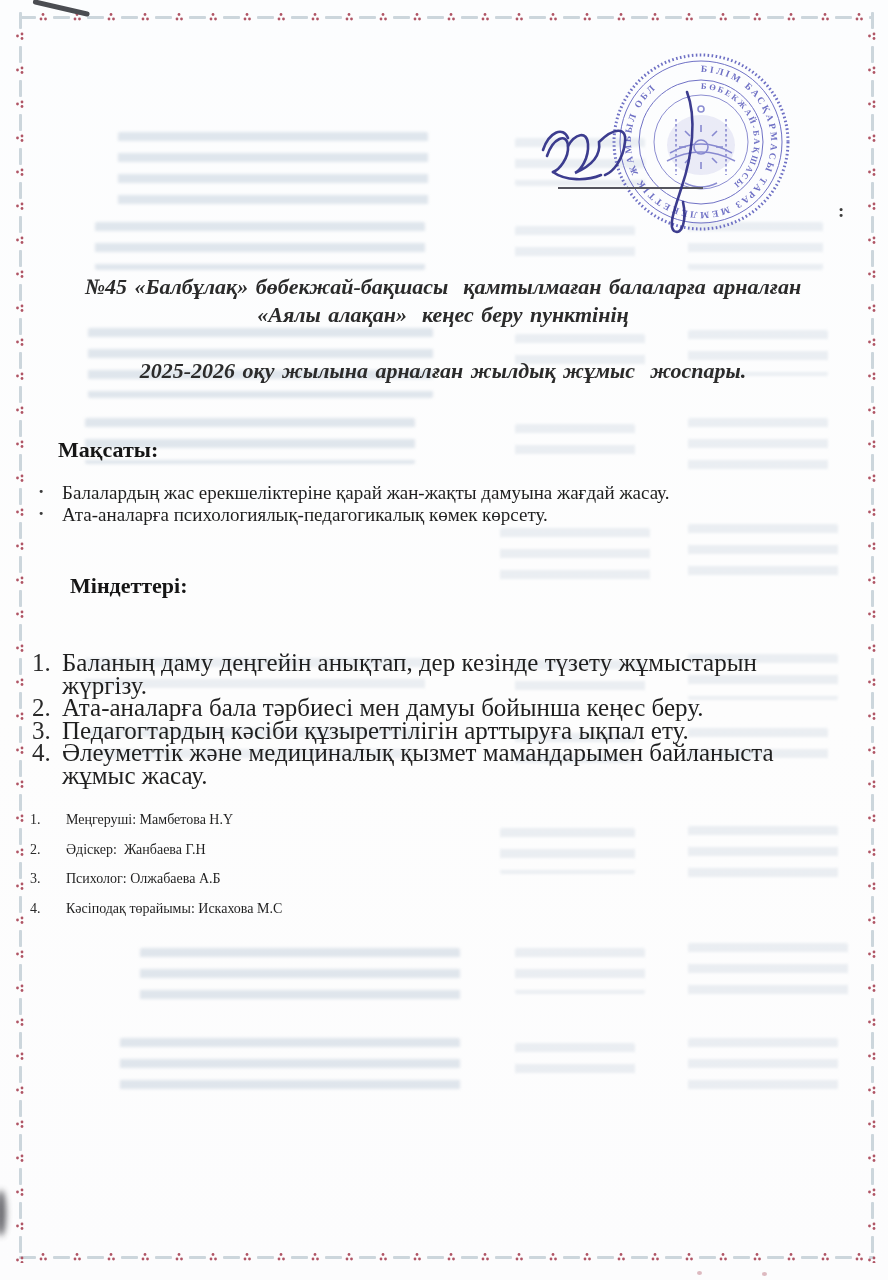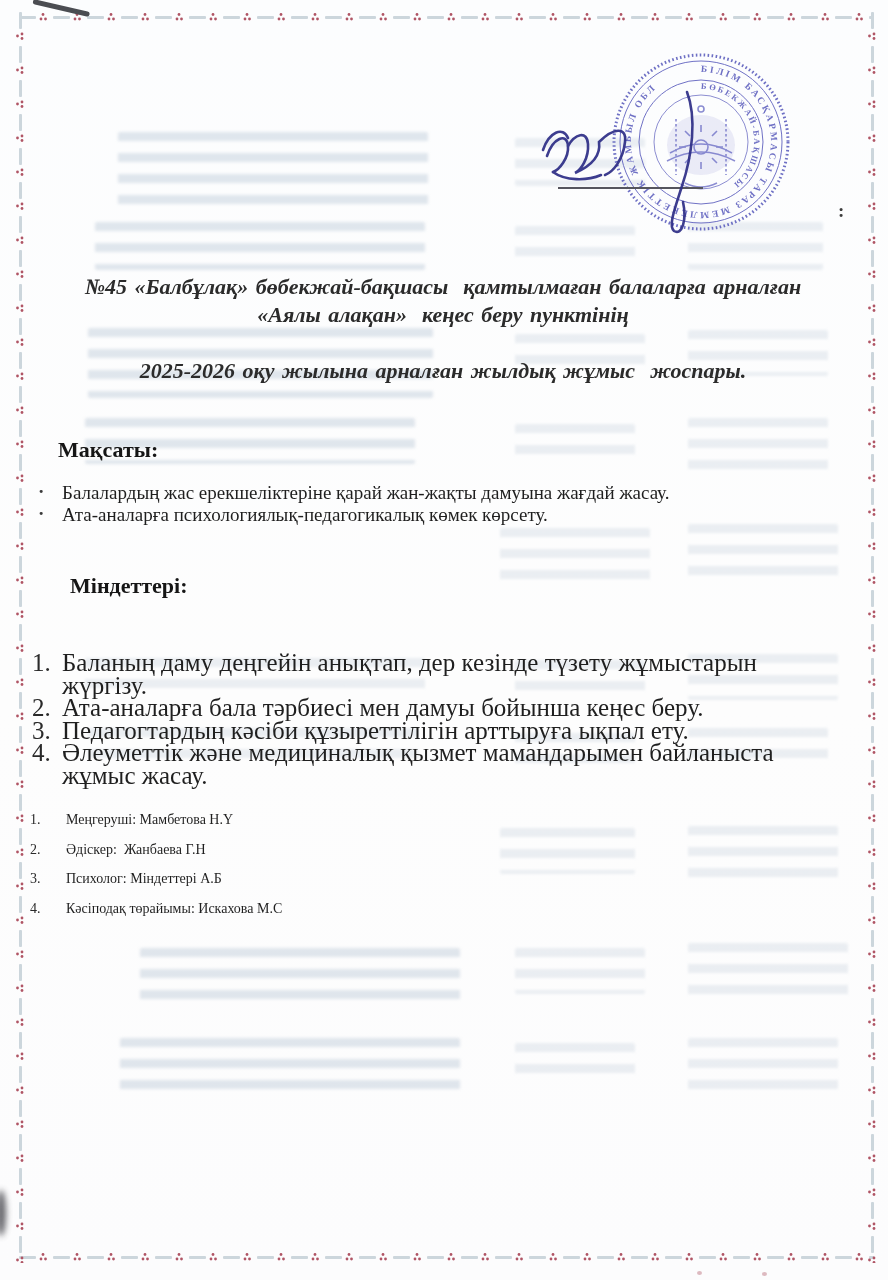--- a/index.html
+++ b/index.html
@@ -200,17 +200,17 @@
   <ol class="numlist tasks-list">
     <li><span class="t">Баланың даму деңгейін анықтап, дер кезінде түзету жұмыстарын жүргізу.</span></li>
     <li><span class="t">Ата-аналарға бала тәрбиесі мен дамуы бойынша кеңес беру.</span></li>
     <li><span class="t">Педагогтардың кәсіби құзыреттілігін арттыруға ықпал ету.</span></li>
     <li><span class="t">Әлеуметтік және медициналық қызмет мамандарымен байланыста жұмыс жасау.</span></li>
   </ol>
 
   <ol class="numlist org-list">
     <li><span class="t">Меңгеруші: Мамбетова Н.Ү</span></li>
     <li><span class="t">Әдіскер:  Жанбаева Г.Н</span></li>
-    <li><span class="t">Психолог: Міндеттері А.Б</span></li>
+    <li><span class="t">Психолог: Олжабаева А.Б</span></li>
     <li><span class="t">Кәсіподақ төрайымы: Искахова М.С</span></li>
   </ol>
 
 </div>
 
 </body></html>

